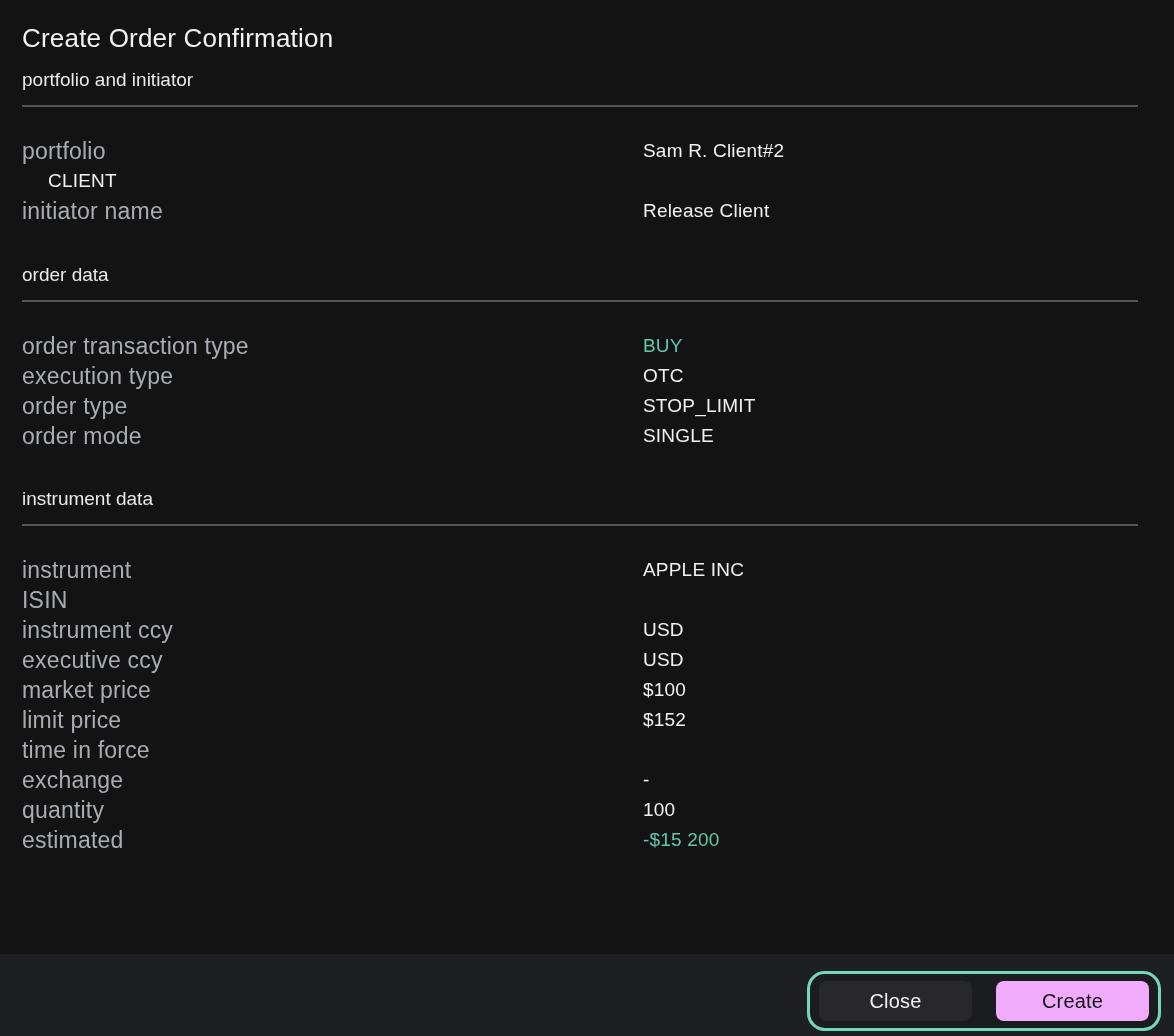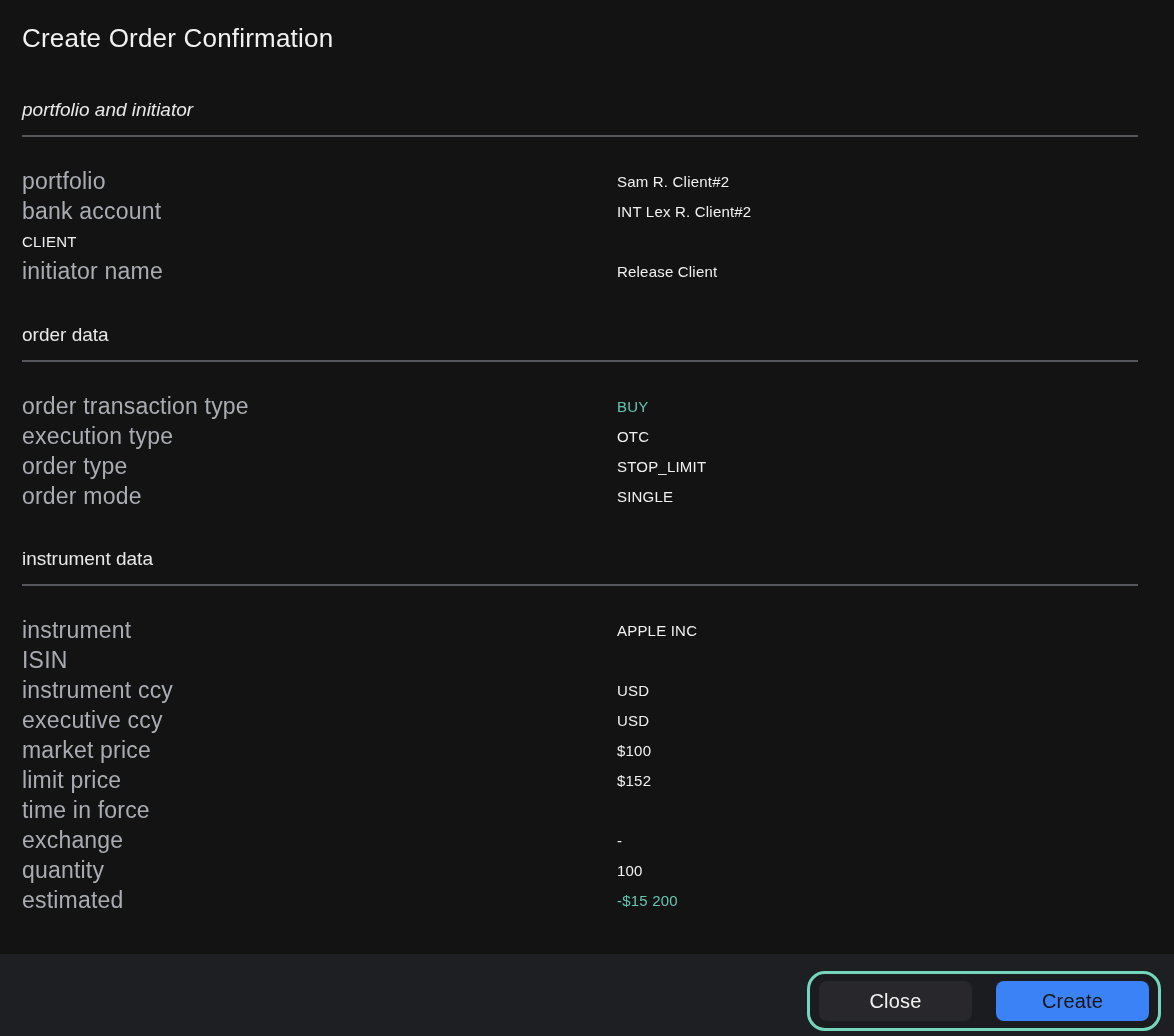--- a/index.html
+++ b/index.html
@@ -28,21 +28,21 @@
     font-weight: 500;
     letter-spacing: 0.2px;
     color: #f2f2f3;
   }
   .section-header {
     font-size: 19px;
     line-height: 24px;
     font-weight: 400;
     color: #e9e9eb;
   }
-  .section:nth-of-type(1) .section-header { margin-top: 44px; font-style: italic; }
+  .section:nth-of-type(1) .section-header { margin-top: 14px; }
   .section:nth-of-type(2) .section-header { margin-top: 37px; }
   .section:nth-of-type(3) .section-header { margin-top: 36px; }
   .section-divider {
     width: 1116px;
     height: 2px;
     background: #56575b;
     margin-top: 13px;
     border: none;
   }
   .rows {
@@ -54,24 +54,25 @@
     height: 30px;
     align-items: center;
   }
   .row-label {
     font-size: 23px;
     font-weight: 500;
     letter-spacing: 0.2px;
     color: #a9adb3;
   }
   .row-value {
-    font-size: 15px;
+    font-size: 19px;
     font-weight: 400;
     letter-spacing: 0.2px;
     color: #f1f1f3;
+    margin-left: 26px;
   }
   .row-value.accent {
     color: #63c6b0;
   }
   .footer {
     position: absolute;
     left: 0;
     bottom: 0;
     width: 1174px;
     height: 82px;
@@ -101,45 +102,41 @@
     cursor: pointer;
     display: flex;
     align-items: center;
     justify-content: center;
   }
   .btn-close {
     background: #28282c;
     color: #f2f2f3;
   }
   .btn-create {
-    background: #3b82f6;
+    background: #f0abfc;
     color: #141414;
   }
 </style>
 </head>
 <body>
 
 <div class="dialog">
   <div class="content">
 
     <h1 class="dialog-title">Create Order Confirmation</h1>
 
     <div class="section">
       <div class="section-header">portfolio and initiator</div>
       <div class="section-divider"></div>
       <div class="rows">
           <div class="row">
             <span class="row-label">portfolio</span>
             <span class="row-value">Sam R. Client#2</span>
           </div>
           <div class="row">
-            <span class="row-label">bank account</span>
-            <span class="row-value">INT Lex R. Client#2</span>
-          </div>
-          <div class="row">
             <span class="row-value">CLIENT</span>
           </div>
           <div class="row">
             <span class="row-label">initiator name</span>
             <span class="row-value">Release Client</span>
           </div>
         </div>
     </div>
 
     <div class="section">

